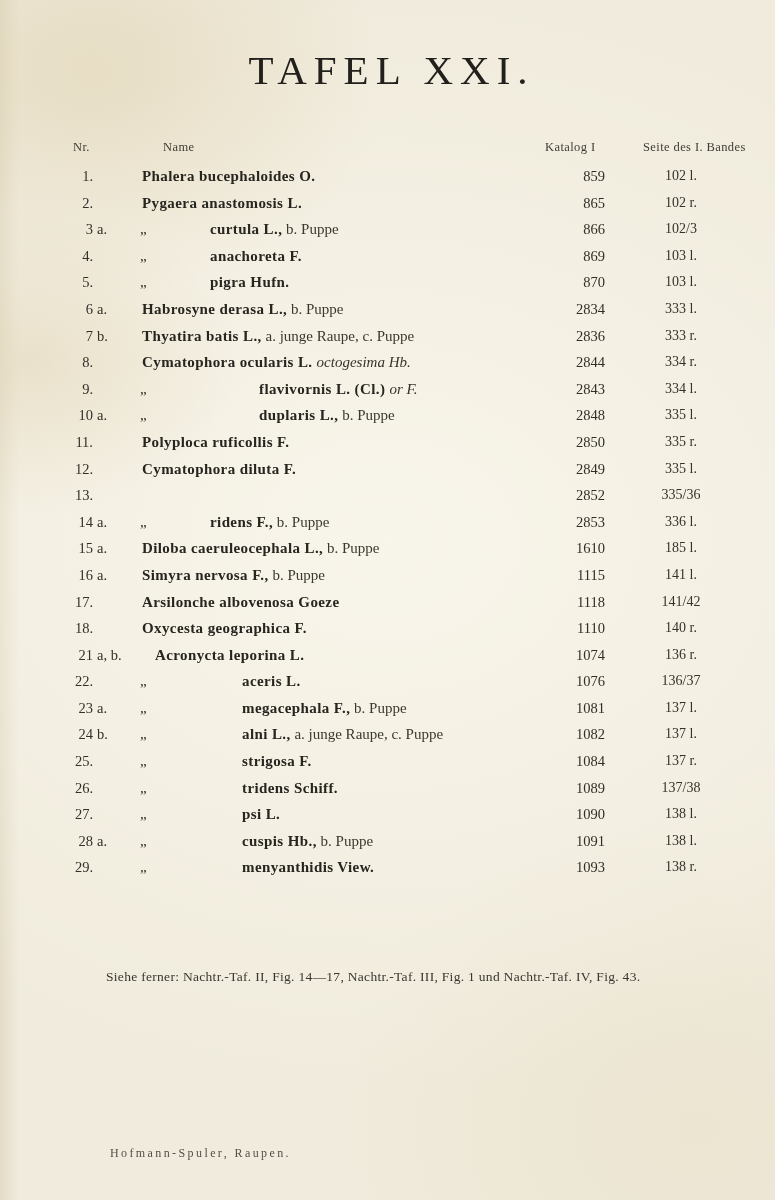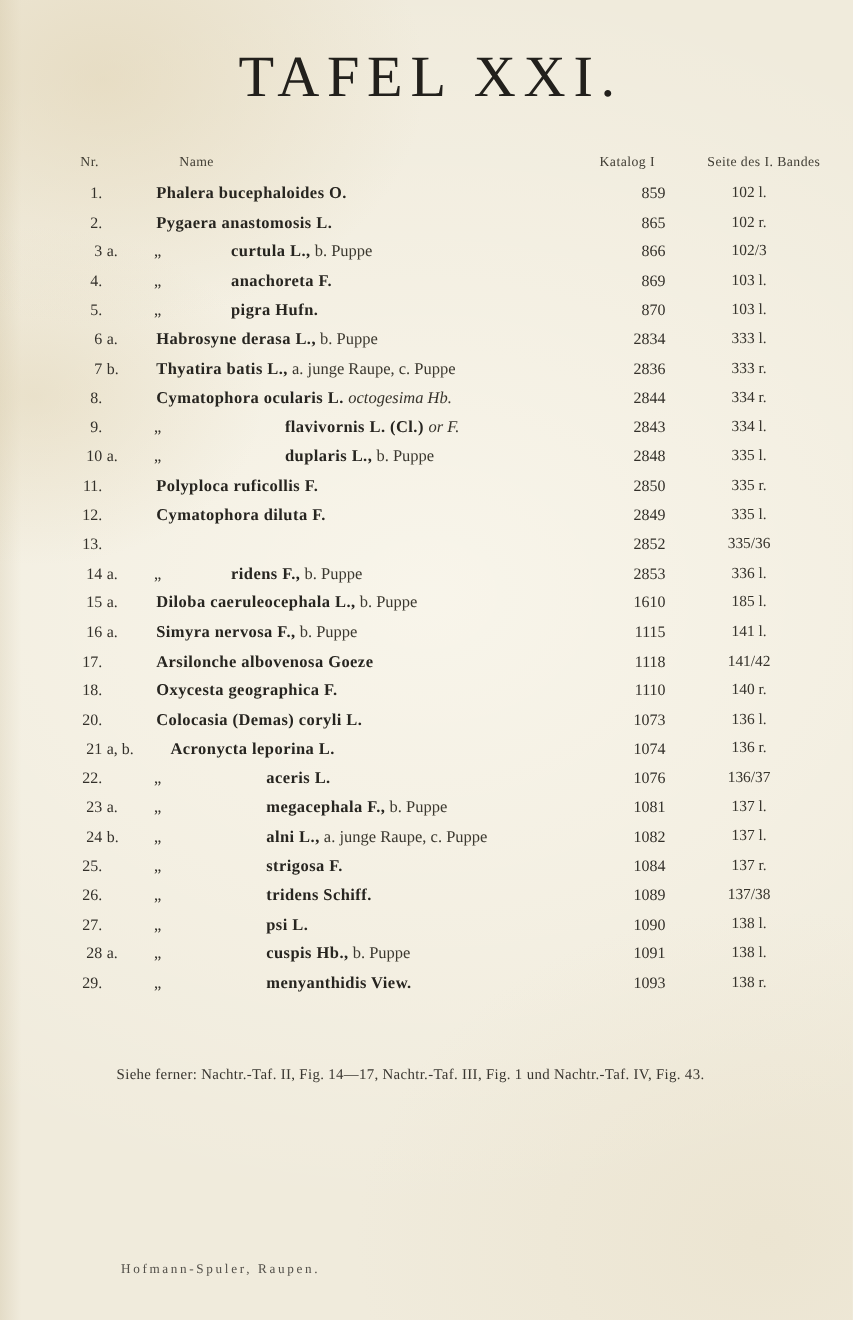--- a/index.html
+++ b/index.html
@@ -13,21 +13,21 @@
       radial-gradient(ellipse 300px 220px at 4% 30%, rgba(219,204,168,0.40), rgba(219,204,168,0) 70%),
       radial-gradient(ellipse 520px 420px at 90% 94%, rgba(228,217,190,0.35), rgba(228,217,190,0) 72%),
       radial-gradient(ellipse 900px 700px at 50% 45%, rgba(255,253,246,0.55), rgba(255,253,246,0) 80%),
       linear-gradient(90deg, rgba(198,184,150,0.30), rgba(198,184,150,0) 2.5%),
       #f0ebdc;
     color: #2b2823;
   }
   .page-title {
     position: absolute; top: 44px; left: 0; width: 100%;
     text-align: center; text-indent: 8px;
-    font-size: 53px; line-height: 52px;
+    font-size: 41px; line-height: 52px;
     letter-spacing: 7px; font-weight: 400;
     color: #22201c;
   }
   
   .thead {
     position: absolute; left: 63px; top: 140px; width: 700px; height: 18px;
     font-size: 12.5px; color: #403d34; letter-spacing: 0.4px; text-align: center;
   }
   .thead span { position: absolute; top: 0; white-space: nowrap; }
   .h-nr    { left: 10px; }
@@ -217,28 +217,20 @@
     </div>
     <div class="row">
       <div class="c-nr"><span class="nr-num">18.</span></div>
       <div class="c-name">
         <span class="nm ind0"><span class="seg-bold">Oxycesta geographica F.</span></span>
       </div>
       <div class="c-kat">1110</div>
       <div class="c-seite">140 r.</div>
     </div>
     <div class="row">
-      <div class="c-nr"><span class="nr-num">20.</span></div>
-      <div class="c-name">
-        <span class="nm ind0"><span class="seg-bold">Colocasia (Demas) coryli L.</span></span>
-      </div>
-      <div class="c-kat">1073</div>
-      <div class="c-seite">136 l.</div>
-    </div>
-    <div class="row">
       <div class="c-nr"><span class="nr-num">21</span><span class="nr-suf">a, b.</span></div>
       <div class="c-name">
         <span class="nm ind4"><span class="seg-bold">Acronycta leporina L.</span></span>
       </div>
       <div class="c-kat">1074</div>
       <div class="c-seite">136 r.</div>
     </div>
     <div class="row">
       <div class="c-nr"><span class="nr-num">22.</span></div>
       <div class="c-name">

